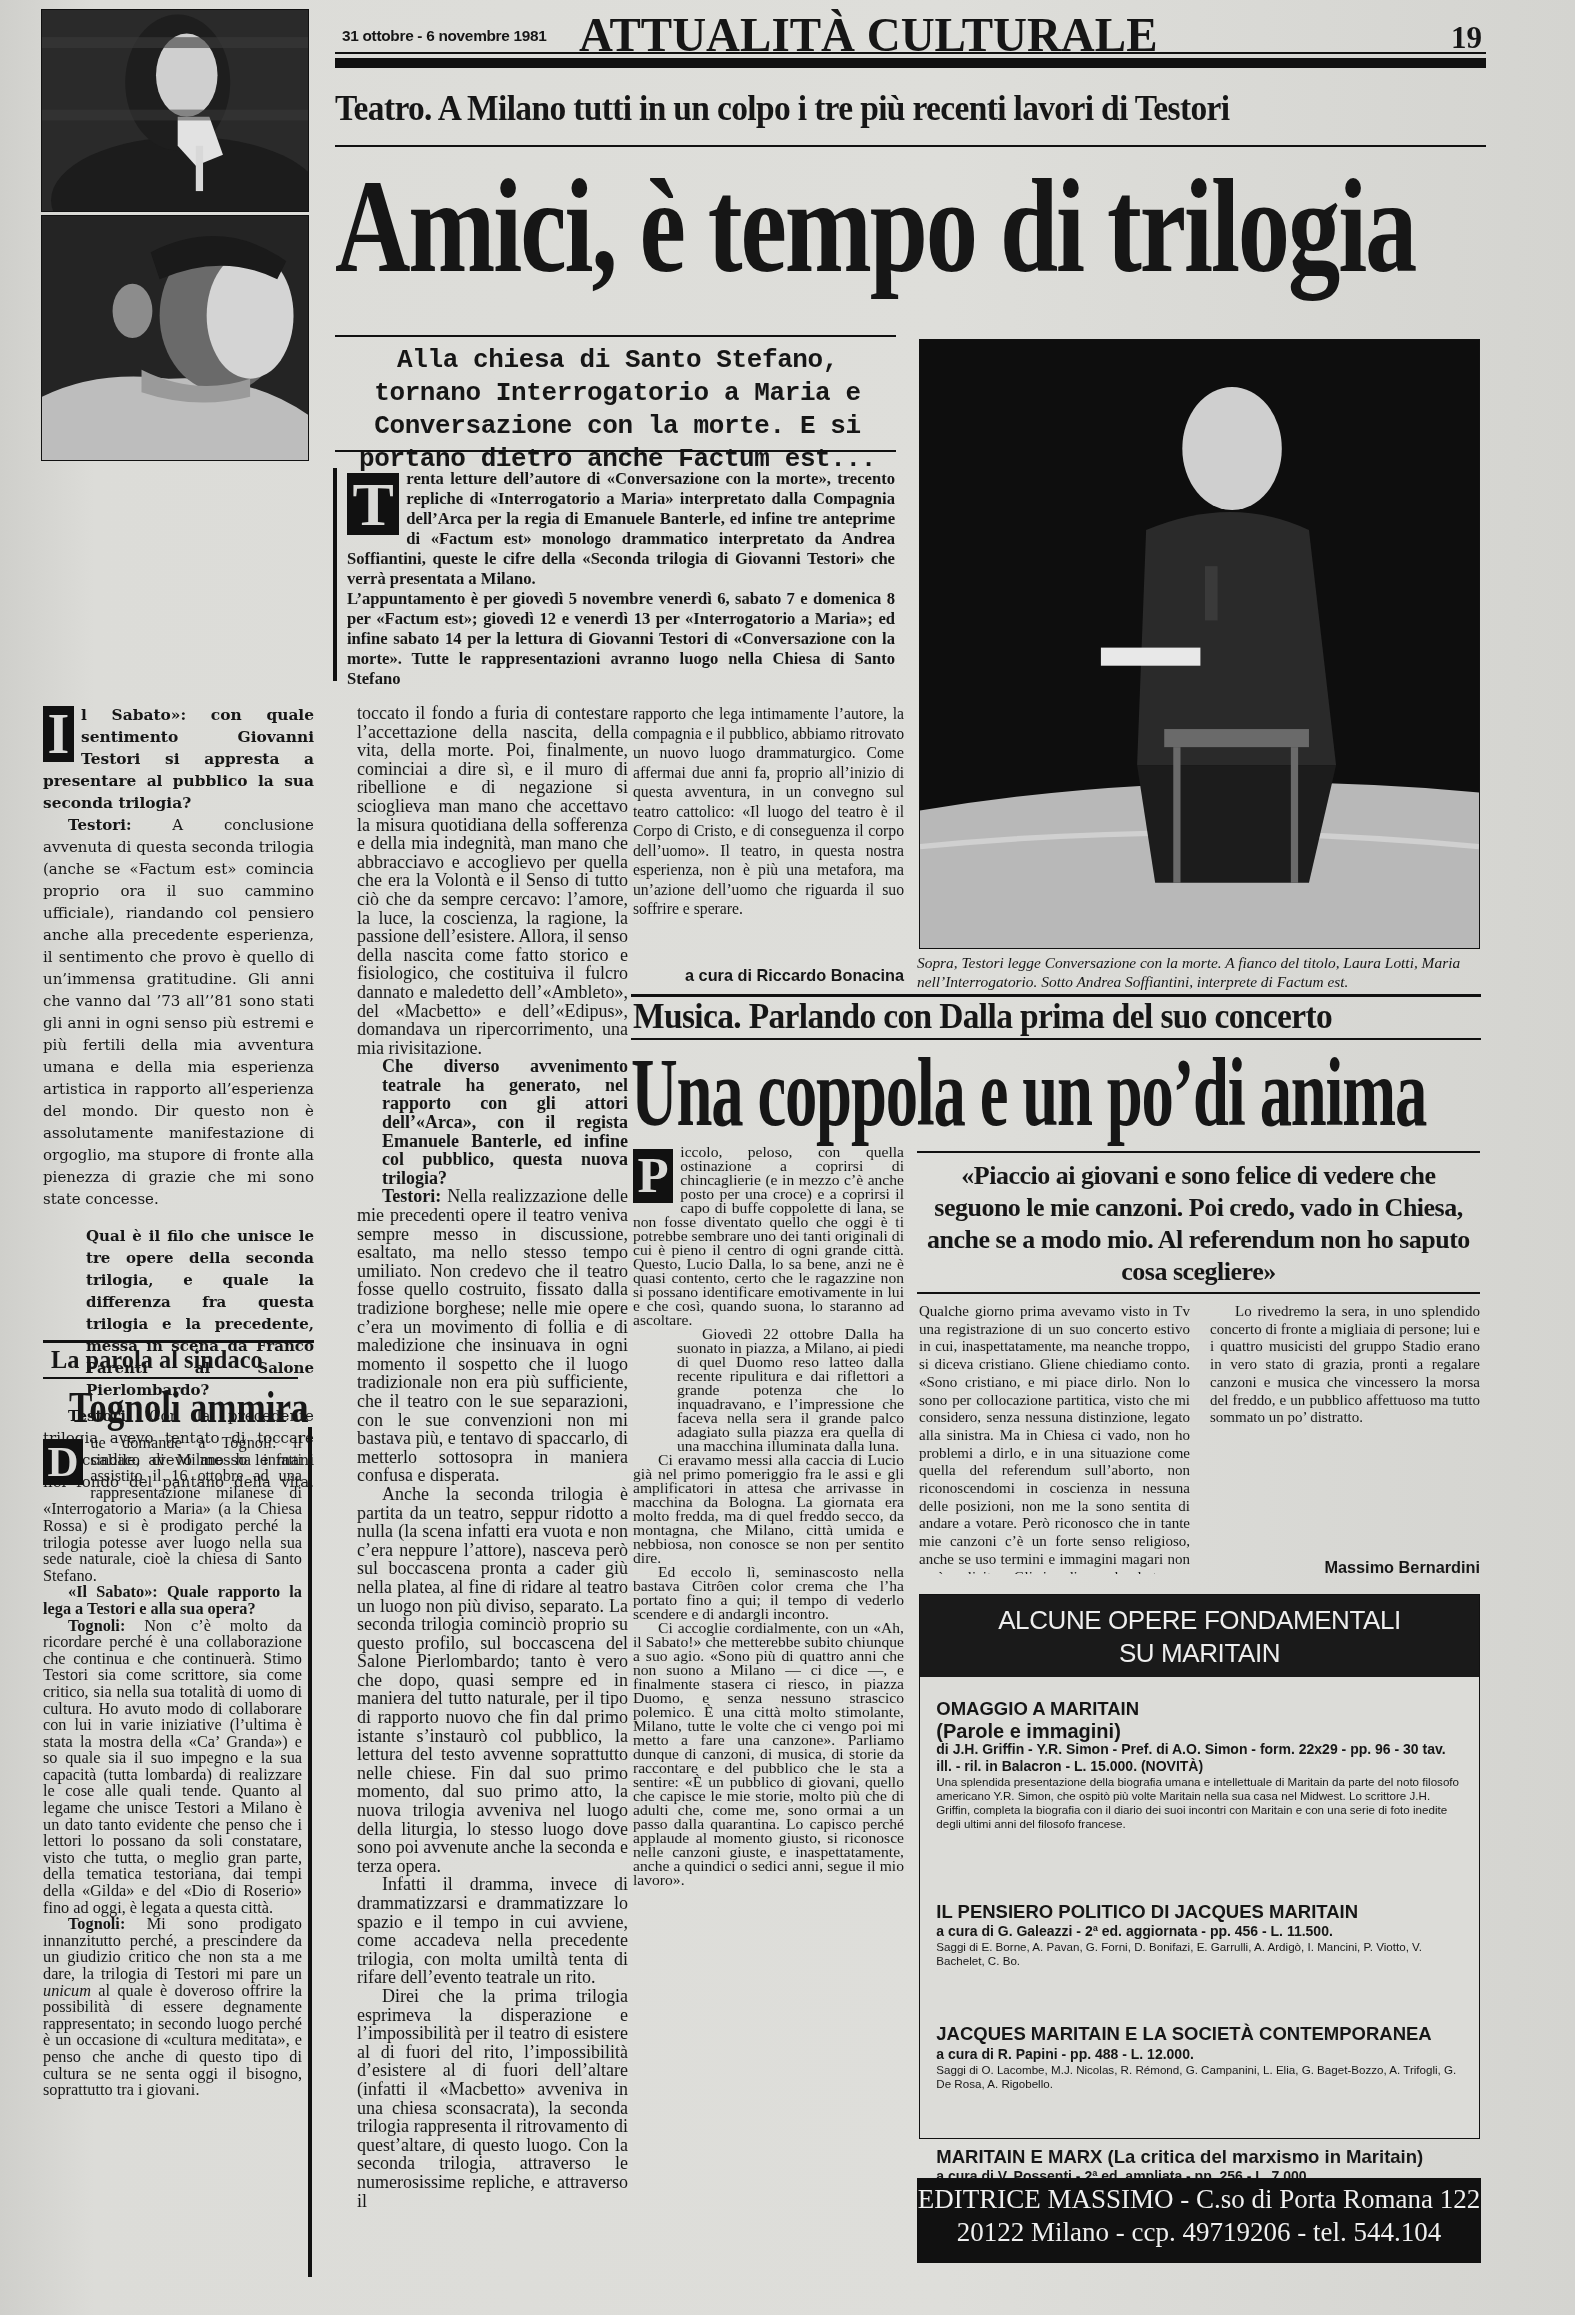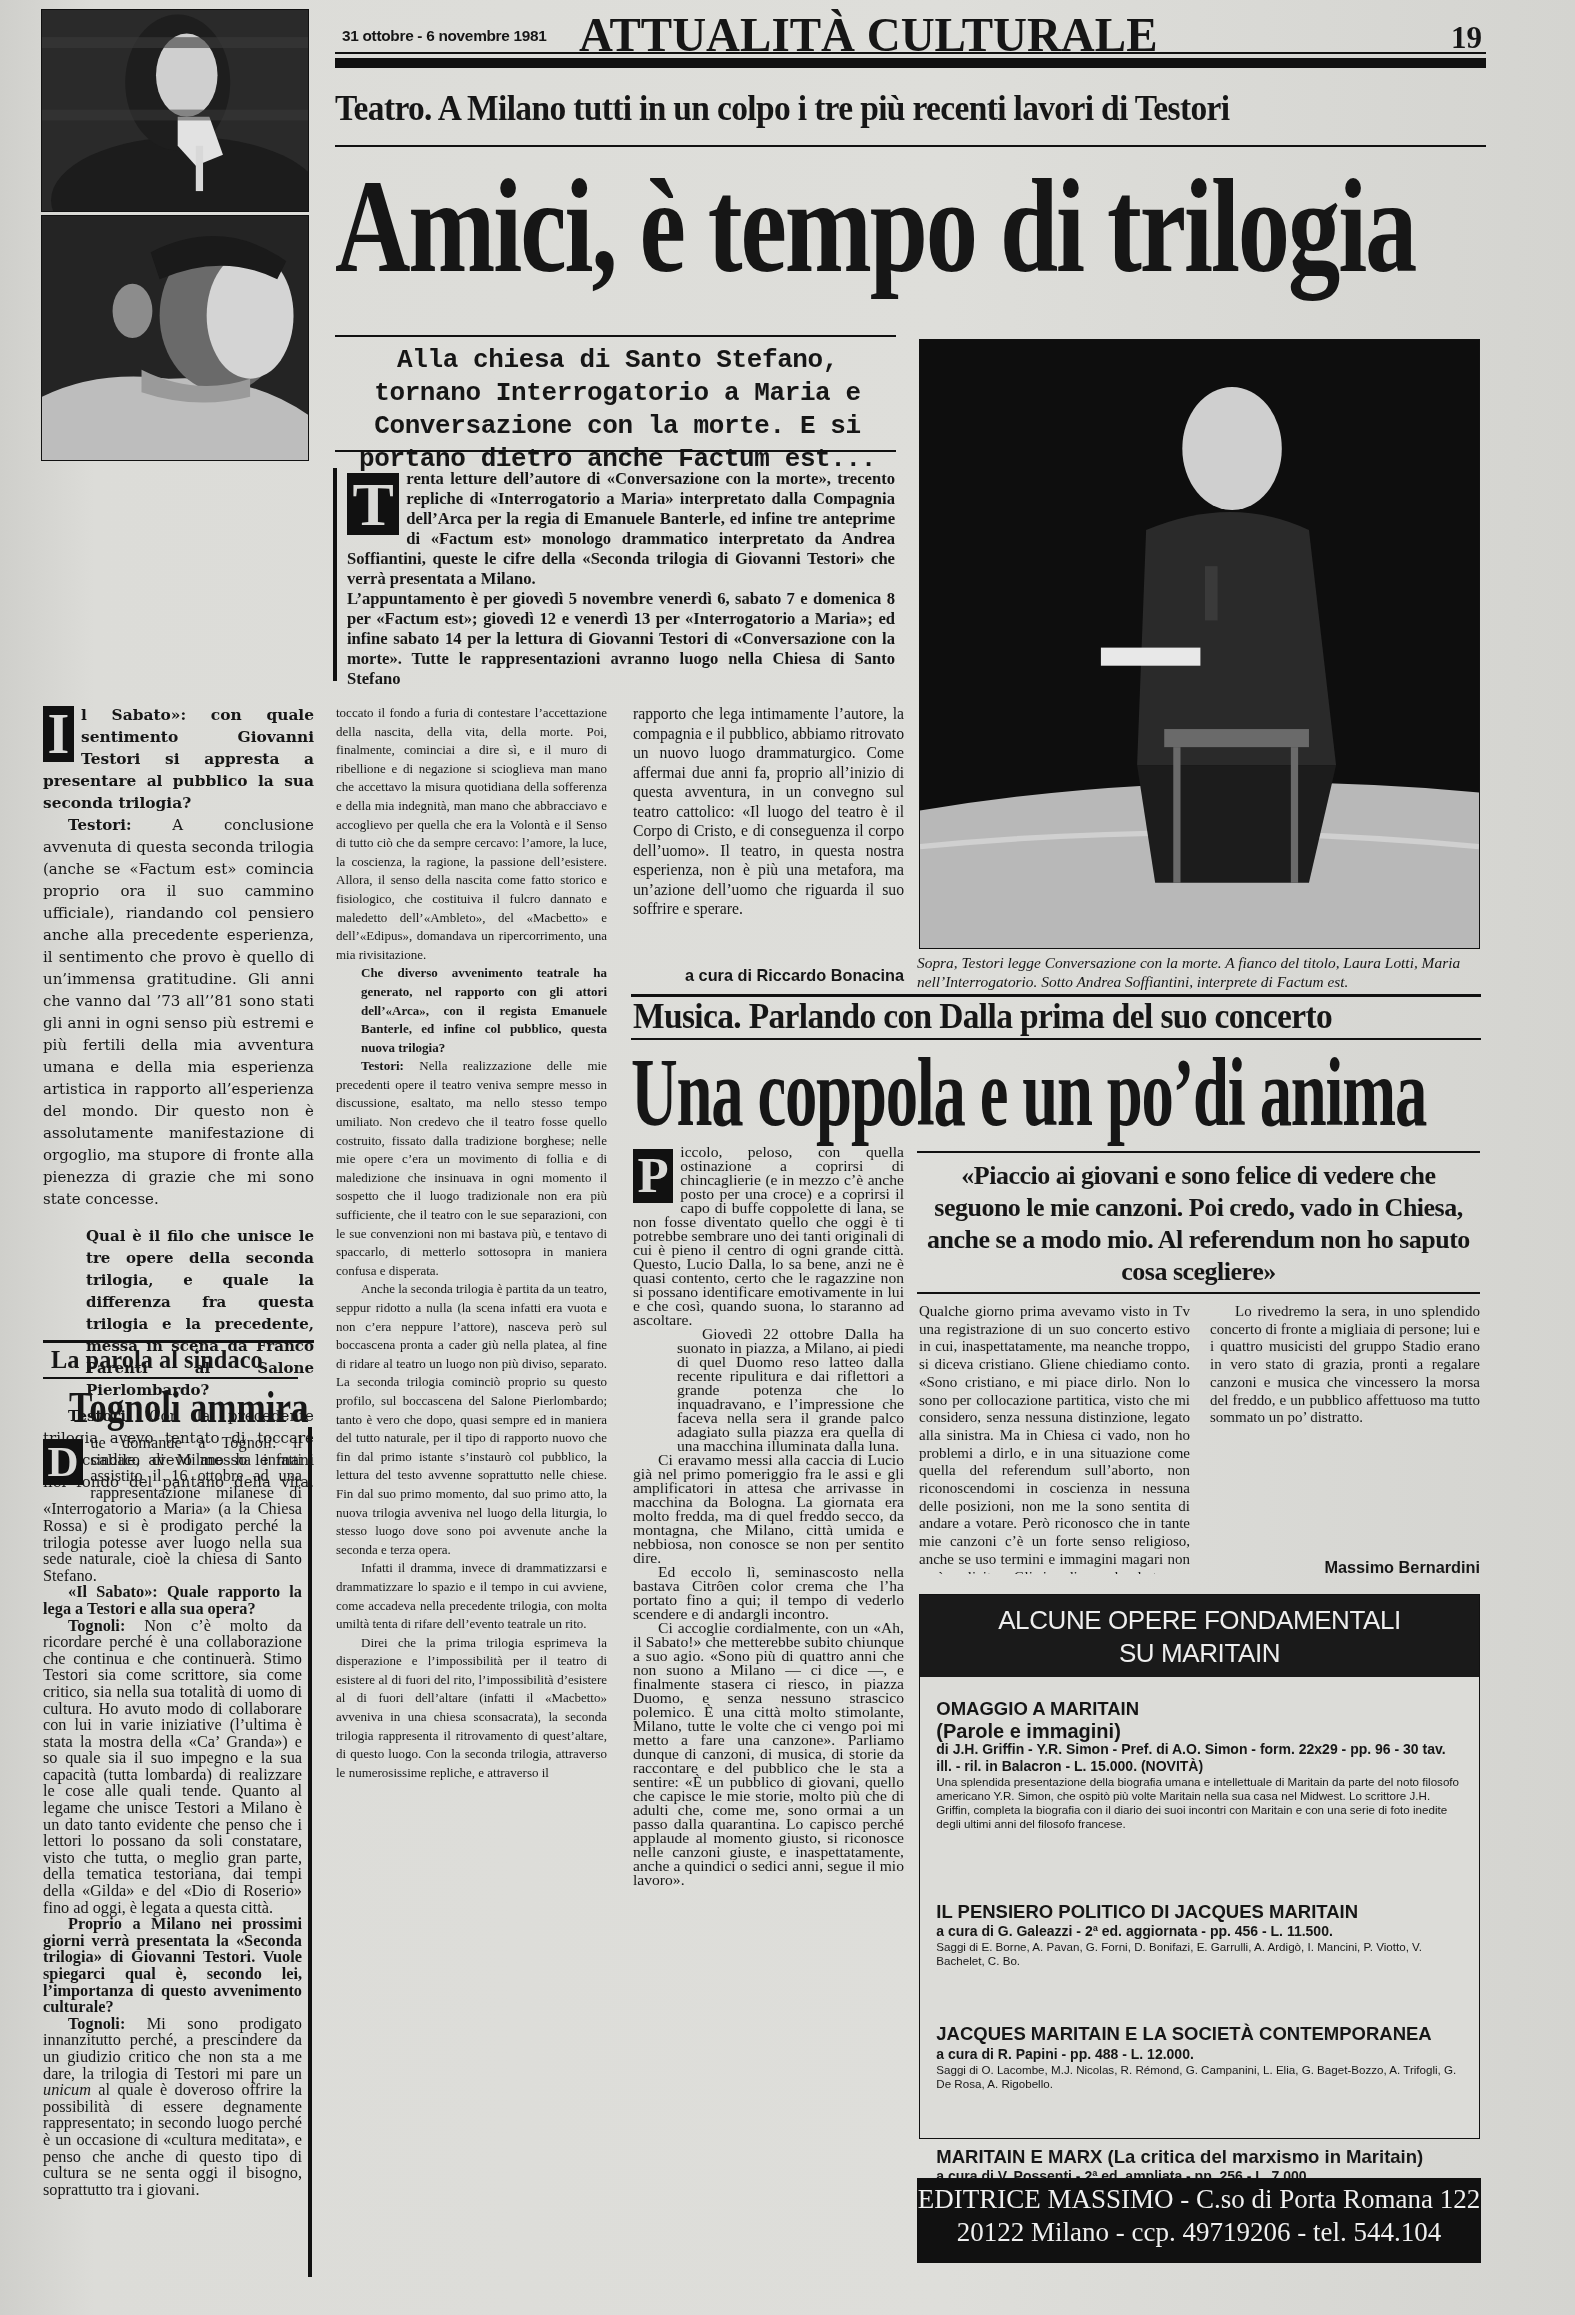--- a/index.html
+++ b/index.html
@@ -118,25 +118,24 @@
   <div class="rule" style="left:43px;top:1377px;width:255px;height:1.8px;"></div>
   <div class="abs headline" style="left:69px;top:1380px;font-size:45px;line-height:54px;transform:scaleX(0.78);">Tognoli ammira</div>
   <div class="rule" style="left:308px;top:1427px;width:3.6px;height:850px;"></div>
   <div class="abs col" style="left:43px;top:1435px;width:259px;font-size:16.3px;line-height:16.6px;">
     <p class="noind" style="line-height:16.6px;">
       <span class="dropcap" style="font-size:43px;padding:1.8px 4.5px;">D</span>
       <span>ue domande a Tognoli: il sindaco di Milano ha infatti assistito il 16 ottobre ad una rappresentazione milanese di «Interrogatorio a Maria» (a la Chiesa Rossa) e si è prodigato perché la trilogia potesse aver luogo nella sua sede naturale, cioè la chiesa di Santo Stefano.</span>
     </p>
     <p class="q2" style="line-height:16.6px;">«Il Sabato»: Quale rapporto la lega a Testori e alla sua opera?</p>
     <p style="line-height:16.6px;"><b>Tognoli:</b> <span>Non c’è molto da ricordare perché è una collaborazione che continua e che continuerà. Stimo Testori sia come scrittore, sia come critico, sia nella sua totalità di uomo di cultura. Ho avuto modo di collaborare con lui in varie iniziative (l’ultima è stata la mostra della «Ca’ Granda») e so quale sia il suo impegno e la sua capacità (tutta lombarda) di realizzare le cose alle quali tende. Quanto al legame che unisce Testori a Milano è un dato tanto evidente che penso che i lettori lo possano da soli constatare, visto che tutta, o meglio gran parte, della tematica testoriana, dai tempi della «Gilda» e del «Dio di Roserio» fino ad oggi, è legata a questa città.</span></p>
-    <p class="q2" style="line-height:16.6px;">Proprio a Milano nei prossimi giorni verrà presentata la «Seconda trilogia» di Giovanni Testori. Vuole spiegarci qual è, secondo lei, l’importanza di questo avvenimento culturale?</p>
     <p style="line-height:16.6px;"><b>Tognoli:</b> <span>Mi sono prodigato innanzitutto perché, a prescindere da un giudizio critico che non sta a me dare, la trilogia di Testori mi pare un </span><i>unicum</i><span> al quale è doveroso offrire la possibilità di essere degnamente rappresentato; in secondo luogo perché è un occasione di «cultura meditata», e penso che anche di questo tipo di cultura se ne senta oggi il bisogno, soprattutto tra i giovani.</span></p>
   </div>
 
-  <div class="abs col" style="left:336px;top:704px;width:271px;font-size:13px;line-height:18.6px;">
+  <div class="abs col" style="left:357px;top:704px;width:271px;font-size:18px;line-height:18.6px;">
     <p class="noind" style="line-height:18.6px;">toccato il fondo a furia di contestare l’accettazione della nascita, della vita, della morte. Poi, finalmente, cominciai a dire sì, e il muro di ribellione e di negazione si scioglieva man mano che accettavo la misura quotidiana della sofferenza e della mia indegnità, man mano che abbracciavo e accoglievo per quella che era la Volontà e il Senso di tutto ciò che da sempre cercavo: l’amore, la luce, la coscienza, la ragione, la passione dell’esistere. Allora, il senso della nascita come fatto storico e fisiologico, che costituiva il fulcro dannato e maledetto dell’«Ambleto», del «Macbetto» e dell’«Edipus», domandava un ripercorrimento, una mia rivisitazione.</p>
     <p class="q" style="padding-left:25px;line-height:18.6px;">Che diverso avvenimento teatrale ha generato, nel rapporto con gli attori dell’«Arca», con il regista Emanuele Banterle, ed infine col pubblico, questa nuova trilogia?</p>
     <p style="line-height:18.6px;"><b>Testori:</b> <span>Nella realizzazione delle mie precedenti opere il teatro veniva sempre messo in discussione, esaltato, ma nello stesso tempo umiliato. Non credevo che il teatro fosse quello costruito, fissato dalla tradizione borghese; nelle mie opere c’era un movimento di follia e di maledizione che insinuava in ogni momento il sospetto che il luogo tradizionale non era più sufficiente, che il teatro con le sue separazioni, con le sue convenzioni non mi bastava più, e tentavo di spaccarlo, di metterlo sottosopra in maniera confusa e disperata.</span></p>
     <p style="line-height:18.6px;">Anche la seconda trilogia è partita da un teatro, seppur ridotto a nulla (la scena infatti era vuota e non c’era neppure l’attore), nasceva però sul boccascena pronta a cader giù nella platea, al fine di ridare al teatro un luogo non più diviso, separato. La seconda trilogia cominciò proprio su questo profilo, sul boccascena del Salone Pierlombardo; tanto è vero che dopo, quasi sempre ed in maniera del tutto naturale, per il tipo di rapporto nuovo che fin dal primo istante s’instaurò col pubblico, la lettura del testo avvenne soprattutto nelle chiese. Fin dal suo primo momento, dal suo primo atto, la nuova trilogia avveniva nel luogo della liturgia, lo stesso luogo dove sono poi avvenute anche la seconda e terza opera.</p>
     <p style="line-height:18.6px;">Infatti il dramma, invece di drammatizzarsi e drammatizzare lo spazio e il tempo in cui avviene, come accadeva nella precedente trilogia, con molta umiltà tenta di rifare dell’evento teatrale un rito.</p>
     <p style="line-height:18.6px;">Direi che la prima trilogia esprimeva la disperazione e l’impossibilità per il teatro di esistere al di fuori del rito, l’impossibilità d’esistere al di fuori dell’altare (infatti il «Macbetto» avveniva in una chiesa sconsacrata), la seconda trilogia rappresenta il ritrovamento di quest’altare, di questo luogo. Con la seconda trilogia, attraverso le numerosissime repliche, e attraverso il</p>
   </div>
 
   <div class="abs col" style="left:633px;top:704px;width:271px;font-size:15.7px;line-height:19.5px;">
     <p class="noind" style="line-height:19.5px;">rapporto che lega intimamente l’autore, la compagnia e il pubblico, abbiamo ritrovato un nuovo luogo drammaturgico. Come affermai due anni fa, proprio all’inizio di questa avventura, in un convegno sul teatro cattolico: «Il luogo del teatro è il Corpo di Cristo, e di conseguenza il corpo dell’uomo». Il teatro, in questa nostra esperienza, non è più una metafora, ma un’azione dell’uomo che riguarda il suo soffrire e sperare.</p>

